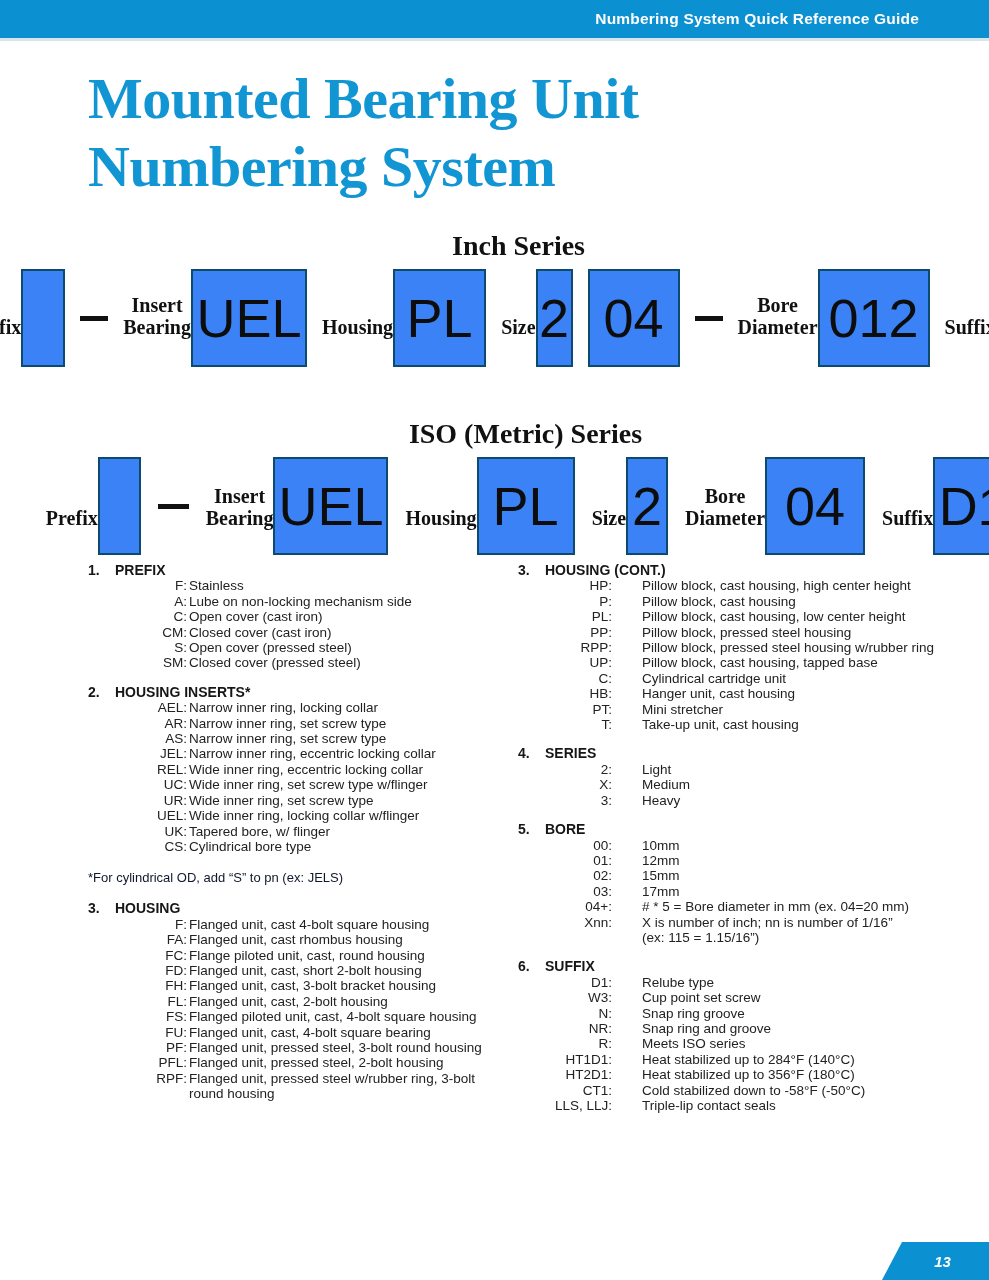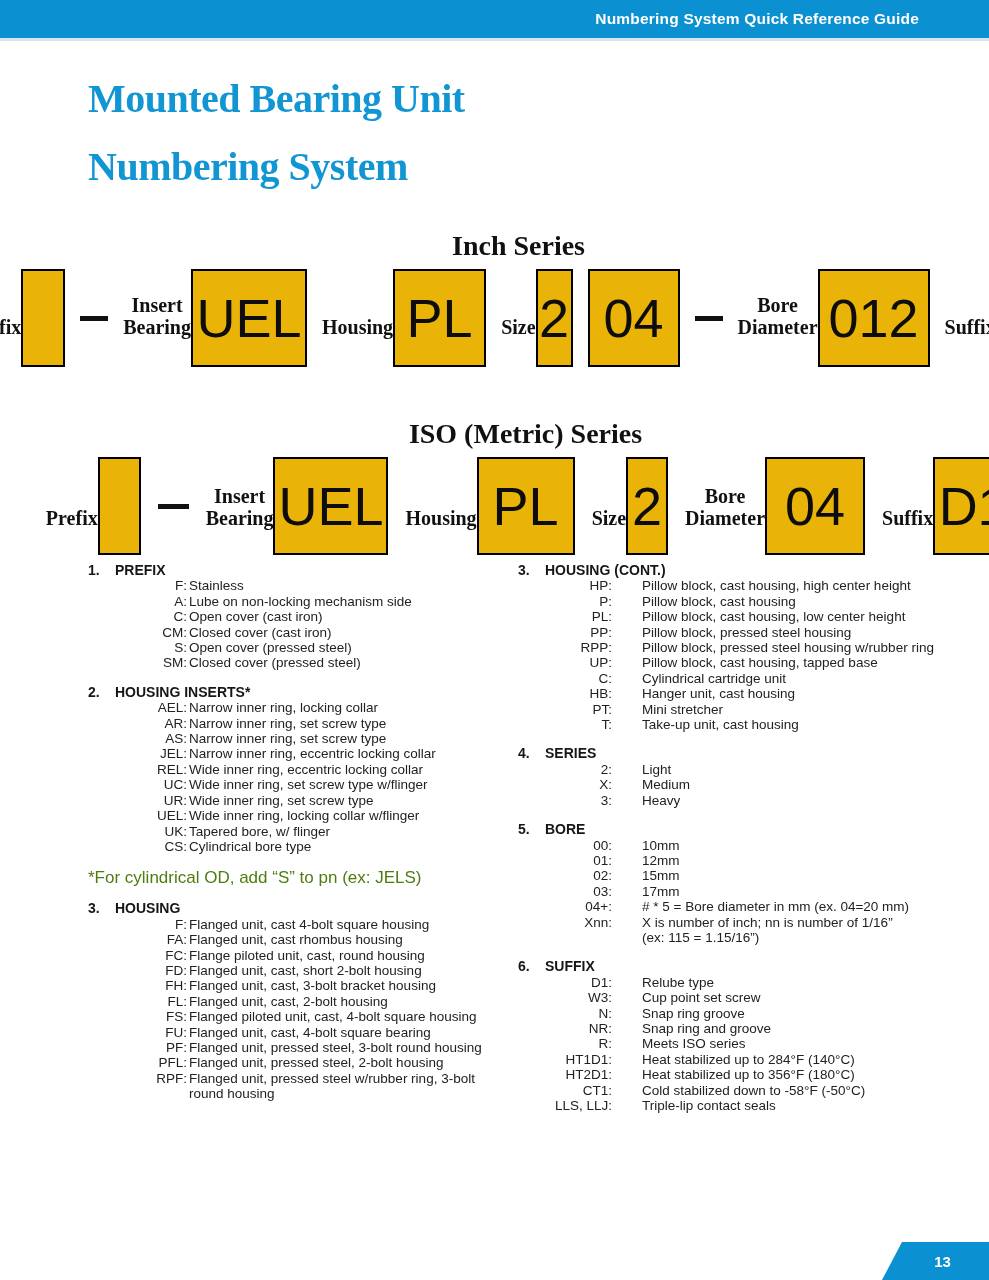--- a/index.html
+++ b/index.html
@@ -7,34 +7,34 @@
        font-family:"Liberation Sans",sans-serif;color:#1c1c1c;}
 
   
   .topbar{height:38px;background:#0b90d2;border-bottom:3px solid #d9e5ed;}
   .topbar-text{line-height:38px;text-align:right;padding-right:70px;
                color:#ffffff;font-weight:bold;font-size:15.5px;letter-spacing:.2px;}
 
   
   .main-title{margin:24px 0 16px 88px;
               font-family:"Liberation Serif",serif;font-weight:bold;
-              font-size:40px;line-height:68px;color:#1295d3;letter-spacing:-0.5px;}
+              font-size:58px;line-height:68px;color:#1295d3;letter-spacing:-0.5px;}
 
   
   .diag-title{text-align:center;font-family:"Liberation Serif",serif;font-weight:bold;
               font-size:28px;line-height:34px;color:#111;transform:translateX(15px);}
   .diag-row{display:flex;justify-content:center;align-items:flex-end;margin-top:6px;}
   .diagram-inch .diag-row{column-gap:15px;transform:translateX(8px);}
   .diagram-iso  .diag-row{column-gap:17px;transform:translateX(19px);}
   .seg{display:flex;flex-direction:row;align-items:center;}
   .seg-label{height:48px;margin-bottom:8px;display:flex;align-items:flex-end;justify-content:center;
              font-family:"Liberation Serif",serif;font-weight:bold;font-size:20px;line-height:22px;
              text-align:center;white-space:pre-line;color:#111;}
   .diagram-iso .seg-label{height:56px;margin-bottom:10px;}
-  .box{height:98px;box-sizing:border-box;background:#eab308;border:2px solid #000000;
+  .box{height:98px;box-sizing:border-box;background:#3b82f6;border:2px solid #0c4a6e;
        display:flex;align-items:center;justify-content:center;
        font-size:54px;color:#0d0d0d;white-space:nowrap;}
   .dashwrap{height:98px;display:flex;align-items:center;}
   .dash{width:28px;height:5px;background:#111;}
   .diagram-iso .dash{width:31px;}
   
   .iw-prefix{width:44px}.iw-insert{width:116px}.iw-housing{width:93px}
   .iw-size{width:37px}.iw-size2{width:92px}.iw-bore{width:112px}.iw-suffix{width:58px}
   
   .mw-prefix{width:43px}.mw-insert{width:115px}.mw-housing{width:98px}
@@ -47,27 +47,27 @@
   .col-left{width:430px;flex-shrink:0;}
   .col-right{width:471px;flex-shrink:0;}
   .sec{margin-bottom:14px;}
   .sec-head{display:flex;font-weight:bold;font-size:14px;line-height:15.4px;color:#161616;}
   .sec-num{width:27px;flex-shrink:0;}
   .item{display:flex;font-size:13.5px;line-height:15.4px;color:#222;}
   .code{width:99px;flex-shrink:0;text-align:right;}
   .col-right .code{width:94px;}
   .desc{margin-left:2px;white-space:pre-line;}
   .col-right .desc{margin-left:30px;}
-  .footnote{font-size:17px;line-height:15px;margin:16px 0 16px 0;color:#4d7c0f;}
+  .footnote{font-size:13px;line-height:15px;margin:16px 0 16px 0;color:#0f172a;}
 
   
   .page-tab{position:absolute;right:0;bottom:0;width:107px;height:38px;background:#0b90d2;
             clip-path:polygon(20px 0,107px 0,107px 38px,0 38px);
             display:flex;align-items:center;justify-content:center;}
-  .page-tab span{color:#fff;font-weight:bold;font-size:15px;padding-left:14px;}
+  .page-tab span{color:#fff;font-weight:bold;font-size:15px;padding-left:14px;font-style:italic;}
 </style>
 </head>
 <body>
 
 <div class="topbar">
   <div class="topbar-text">Numbering System Quick Reference Guide</div>
 </div>
 
 <div class="main-title">
   <div>Mounted Bearing Unit</div>

